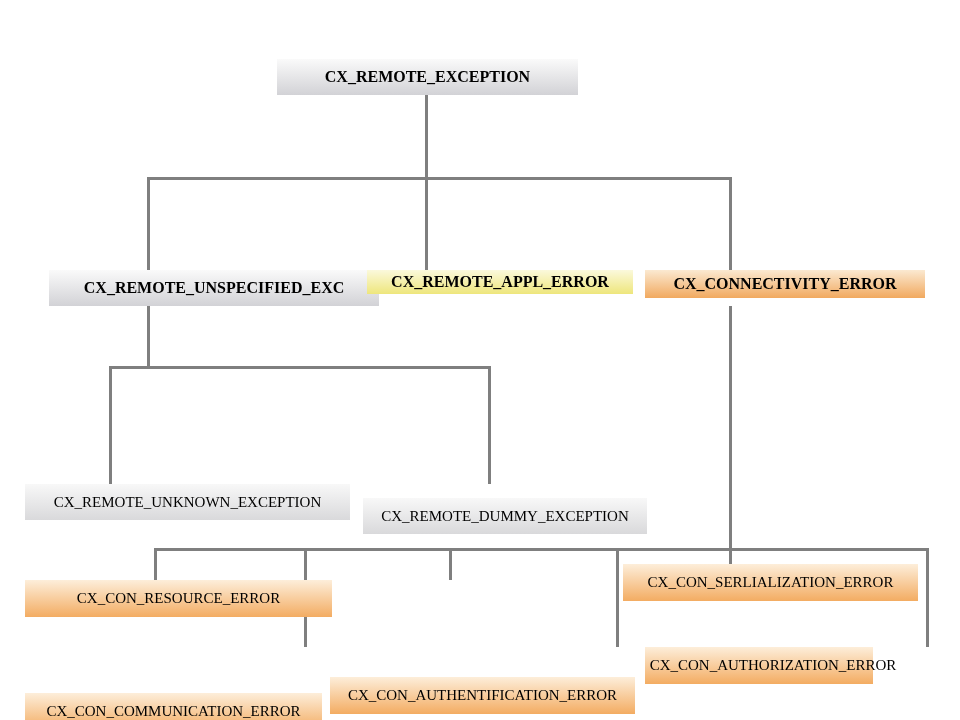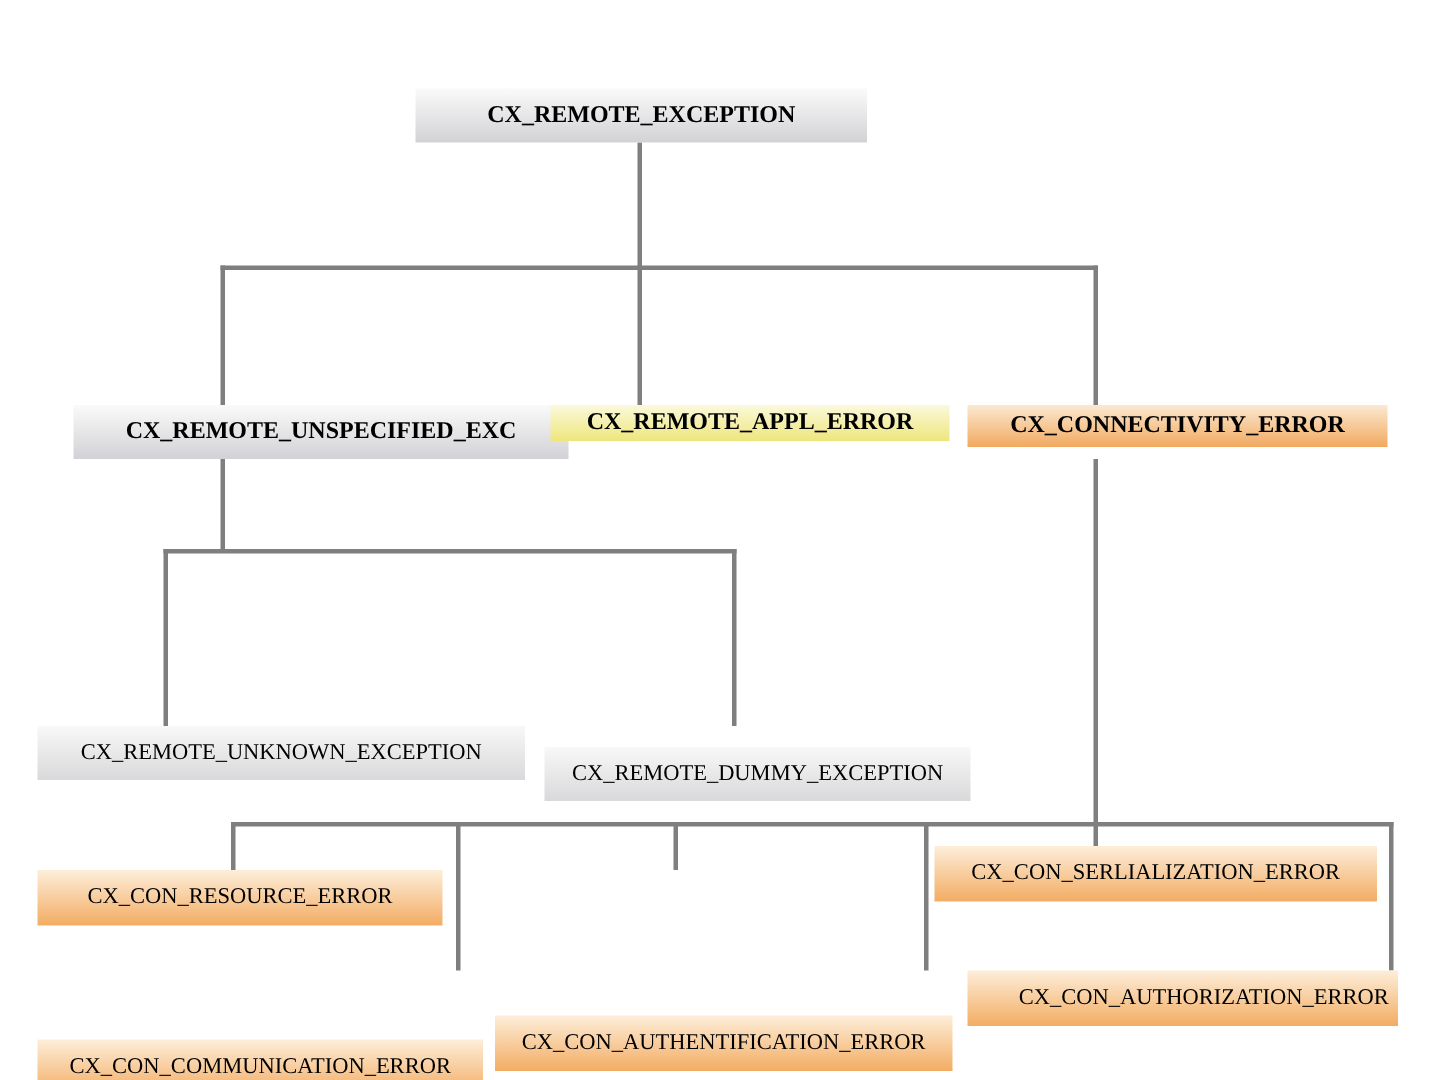--- a/index.html
+++ b/index.html
@@ -31,26 +31,26 @@
   .c-orange      { background: linear-gradient(to bottom, #fbe9d1 0%, #f1a95f 100%); }
   .c-orange-light{ background: linear-gradient(to bottom, #fdeeda 0%, #f3ac62 100%); }
 
   
   #n-root      { left:277px; top:59px;  width:301px; height:36px; }
   #n-unspec    { left:25px;  top:270px; width:330px; height:36px;margin-left:24px; }
   #n-appl      { left:367px; top:270px; width:266px; height:24px; }
   #n-conn      { left:645px; top:270px; width:280px; height:28px; }
   #n-unknown   { left:25px;  top:484px; width:325px; height:36px; }
   #n-dummy     { left:363px; top:498px; width:284px; height:36px; }
-  #n-resource  { left:25px;  top:580px; width:270px; height:37px; }
+  #n-resource  { left:25px;  top:580px; width:307px; height:37px; }
   #n-dest      { left:313px; top:580px; width:297px; height:37px; }
   #n-serial    { left:623px; top:564px; width:295px; height:37px; }
   #n-comm      { left:25px;  top:647px; width:297px; height:37px;margin-top:46px; }
   #n-authent   { left:330px; top:677px; width:305px; height:37px; }
-  #n-author    { left:645px; top:647px; width:287px; height:37px;padding-left:28px; }
+  #n-author    { left:645px; top:647px; width:228px; height:37px;padding-left:28px; }
 
   
   .line { position: absolute; background: #7f7f7f; }
 
   
   #lA1 { left:425px; top:95px;  width:3px;   height:84px; }
   #lA2 { left:147px; top:177px; width:585px; height:3px;  }
   #lA3 { left:147px; top:177px; width:3px;   height:93px; }
   #lA4 { left:425px; top:177px; width:3px;   height:93px; }
   #lA5 { left:729px; top:177px; width:3px;   height:93px; }

